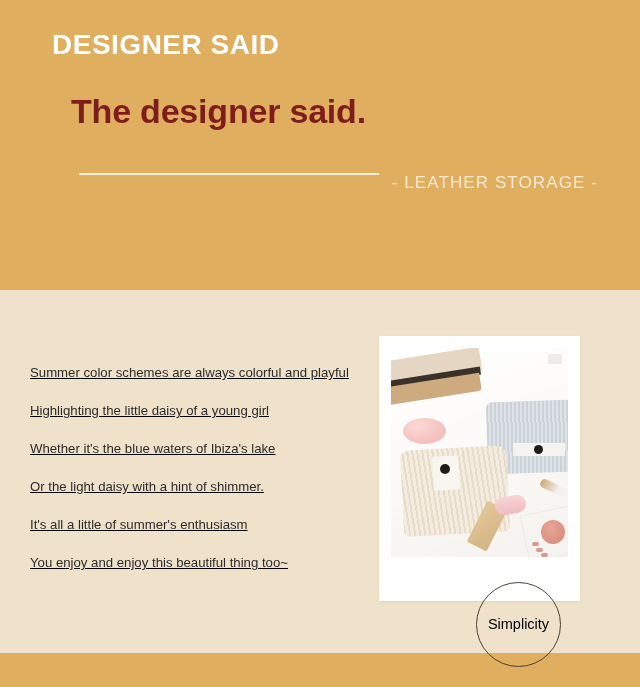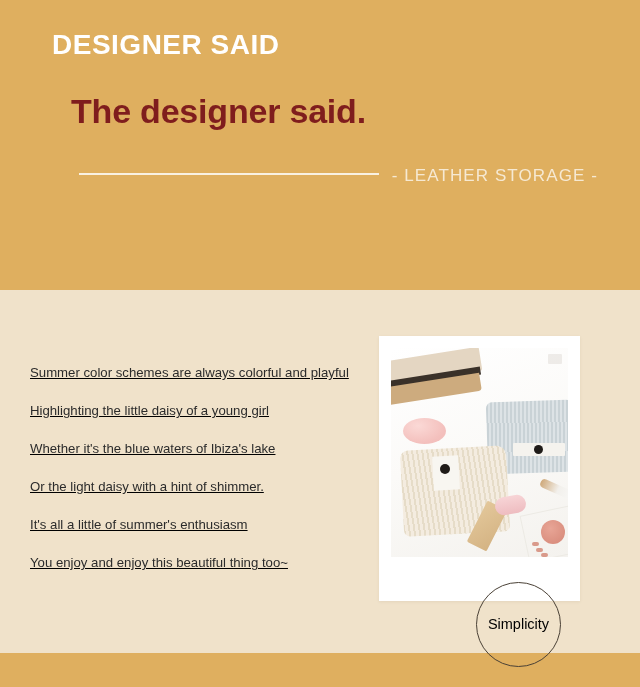--- a/index.html
+++ b/index.html
@@ -54,21 +54,21 @@
     position: absolute;
     left: 79px;
     top: 173px;
     width: 300px;
     height: 2px;
     background: rgba(255,255,255,0.82);
   }
   .header-sub {
     position: absolute;
     right: 42px;
-    top: 167px;
+    top: 174px;
     font-size: 17px;
     letter-spacing: 1.1px;
     color: rgba(255,255,255,0.72);
     line-height: 1;
     white-space: nowrap;
     margin-left: 32px;
   }
 
   
   .body-area {

